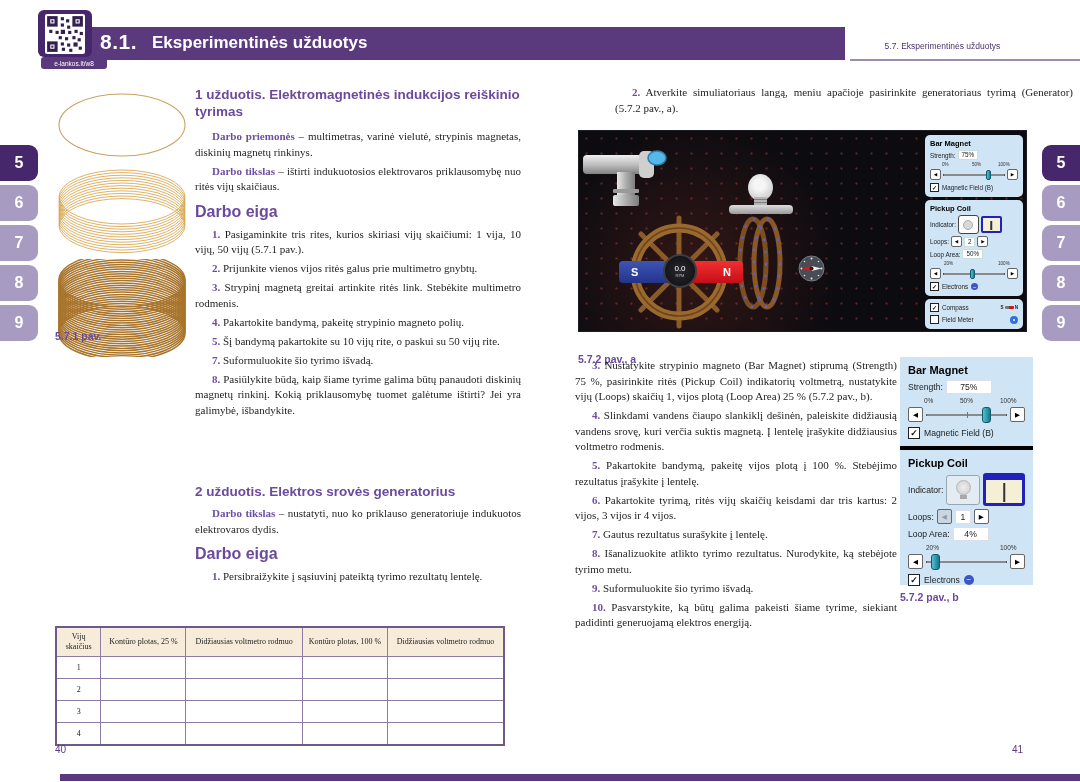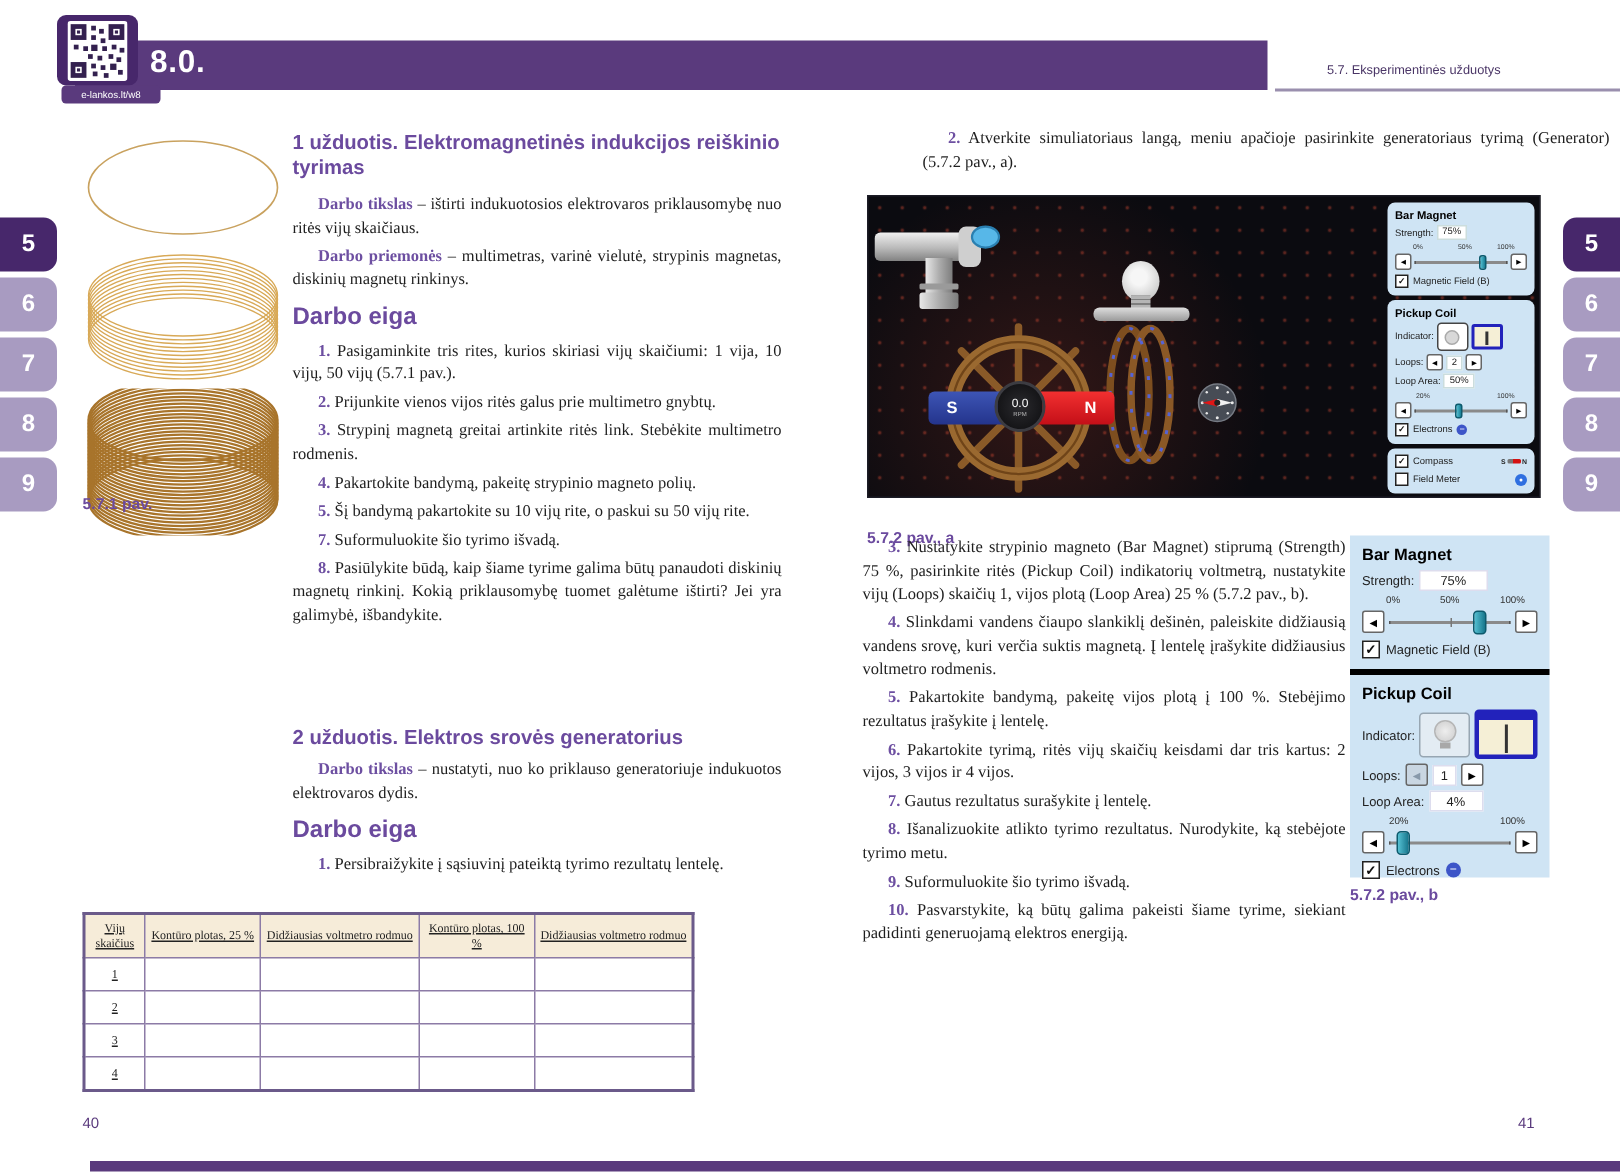--- a/index.html
+++ b/index.html
@@ -6,21 +6,21 @@
   .spread{position:relative;width:1080px;height:782px;background:#fff;overflow:hidden;
           font-family:"Liberation Sans",sans-serif;color:#222;}
 
   
   .band{position:absolute;left:50px;top:27px;width:795px;height:33px;background:#5a3a7d;}
   .qr-tile{position:absolute;left:38px;top:10px;width:54px;height:47px;background:#47276b;border-radius:6px;
            display:flex;align-items:center;justify-content:center;}
   .qr-tag{position:absolute;left:41px;top:57px;width:66px;height:12px;background:#5a3a7d;border-radius:3px;
           color:#fff;font-size:6.5px;display:flex;align-items:center;justify-content:center;}
   .sec-num{position:absolute;left:100px;top:30px;color:#fff;font-size:21px;font-weight:bold;letter-spacing:.5px;}
-  .sec-title{position:absolute;left:152px;top:33px;color:#fff;font-size:17px;font-weight:bold;margin-top:40px;}
+  .sec-title{position:absolute;left:152px;top:33px;color:#fff;font-size:17px;font-weight:bold;}
   .running-head{position:absolute;left:850px;top:41px;width:185px;text-align:center;color:#4a3566;font-size:8.5px;}
   .head-rule{position:absolute;left:850px;top:59px;width:230px;height:2px;background:#9a8fae;}
 
   
   .tabs{position:absolute;top:145px;display:flex;flex-direction:column;gap:4px;}
   .tabs.leftrail{left:0;}
   .tabs.rightrail{right:0;}
   .tab{width:38px;height:36px;background:#a89bc1;color:#fff;font-size:16px;font-weight:bold;
        display:flex;align-items:center;justify-content:center;}
   .tabs.leftrail .tab{border-radius:0 9px 9px 0;}
@@ -36,22 +36,22 @@
   .eiga{font-size:16px;font-weight:bold;color:#6b4a9e;margin:8px 0 6px;}
   .caption{position:absolute;font-size:10.5px;font-weight:bold;color:#6b4a9e;}
   .pageno{position:absolute;font-size:10px;color:#5a3a7d;}
   .bottom-bar{position:absolute;left:60px;right:0;top:774px;height:7px;background:#5a3a7d;}
 
   
   .figcol{position:absolute;left:52px;top:85px;width:140px;}
   .figcol svg{display:block;margin:0 auto;}
 
   
-  .rtable{position:absolute;left:55px;top:608px;width:408px;border-collapse:collapse;
-          font-family:"Liberation Serif",serif;text-decoration:underline;}
+  .rtable{position:absolute;left:55px;top:626px;width:450px;border-collapse:collapse;
+          font-family:"Liberation Serif",serif;}
   .rtable td,.rtable th{border:1px solid #8c7ba6;font-weight:normal;font-size:8px;line-height:10px;
           text-align:center;vertical-align:middle;padding:2px 3px;color:#222;}
   .rtable thead th{background:#f6ecd9;height:24px;}
   .rtable tbody td{height:17px;background:#fff;}
   .rtable{border:2px solid #6b5a8a;}
 
   
   .sim{position:absolute;left:578px;top:130px;width:447px;height:200px;border:1px solid #1c1c26;
        background-color:#0b0b10;
        background-image:
@@ -177,21 +177,21 @@
           <rect x="5" y="29" width="4" height="4"></rect>
         </g>
       <g fill="#33204f">
           <rect x="6" y="6" width="2" height="2"></rect>
           <rect x="30" y="6" width="2" height="2"></rect>
           <rect x="6" y="30" width="2" height="2"></rect>
         </g>
     </svg>
   </div>
   <div class="qr-tag">e-lankos.lt/w8</div>
-  <div class="sec-num">8.0.</div>
+  <div class="sec-num">8.1.</div>
   <div class="sec-title">Eksperimentinės užduotys</div>
   <div class="running-head">5.7. Eksperimentinės užduotys</div>
   <div class="head-rule"></div>
 
   <div class="tabs leftrail">
     <div class="tab active">5</div>
     <div class="tab">6</div>
     <div class="tab">7</div>
     <div class="tab">8</div>
     <div class="tab">9</div>
@@ -250,22 +250,22 @@
           <ellipse cx="68" cy="69.3" rx="63" ry="27" fill="none" stroke="#a8742b" stroke-width="1.5"></ellipse>
           <ellipse cx="68" cy="71.6" rx="63" ry="27" fill="none" stroke="#a8742b" stroke-width="1.5"></ellipse>
           <ellipse cx="68" cy="73.9" rx="63" ry="27" fill="none" stroke="#a8742b" stroke-width="1.5"></ellipse>
         </g>
       </svg>
   </div>
   <div class="caption" style="left:55px;top:330px;">5.7.1 pav.</div>
 
   <div class="col" style="left:195px;top:86px;width:326px;">
     <div class="task-title">1 užduotis. Elektromagnetinės indukcijos reiškinio tyrimas</div>
+    <p><span class="lead">Darbo priemonės</span> <span>– multimetras, varinė vielutė, strypinis magnetas, diskinių magnetų rinkinys.</span></p>
     <p><span class="lead">Darbo tikslas</span> <span>– ištirti indukuotosios elektrovaros priklausomybę nuo ritės vijų skaičiaus.</span></p>
-    <p><span class="lead">Darbo priemonės</span> <span>– multimetras, varinė vielutė, strypinis magnetas, diskinių magnetų rinkinys.</span></p>
     <div class="eiga">Darbo eiga</div>
     <p><span class="stepnum">1.</span> <span>Pasigaminkite tris rites, kurios skiriasi vijų skaičiumi: 1 vija, 10 vijų, 50 vijų (5.7.1 pav.).</span></p>
     <p><span class="stepnum">2.</span> <span>Prijunkite vienos vijos ritės galus prie multimetro gnybtų.</span></p>
     <p><span class="stepnum">3.</span> <span>Strypinį magnetą greitai artinkite ritės link. Stebėkite multimetro rodmenis.</span></p>
     <p><span class="stepnum">4.</span> <span>Pakartokite bandymą, pakeitę strypinio magneto polių.</span></p>
     <p><span class="stepnum">5.</span> <span>Šį bandymą pakartokite su 10 vijų rite, o paskui su 50 vijų rite.</span></p>
     <p><span class="stepnum">7.</span> <span>Suformuluokite šio tyrimo išvadą.</span></p>
     <p><span class="stepnum">8.</span> <span>Pasiūlykite būdą, kaip šiame tyrime galima būtų panaudoti diskinių magnetų rinkinį. Kokią priklausomybę tuomet galėtume ištirti? Jei yra galimybė, išbandykite.</span></p>
   </div>
 

